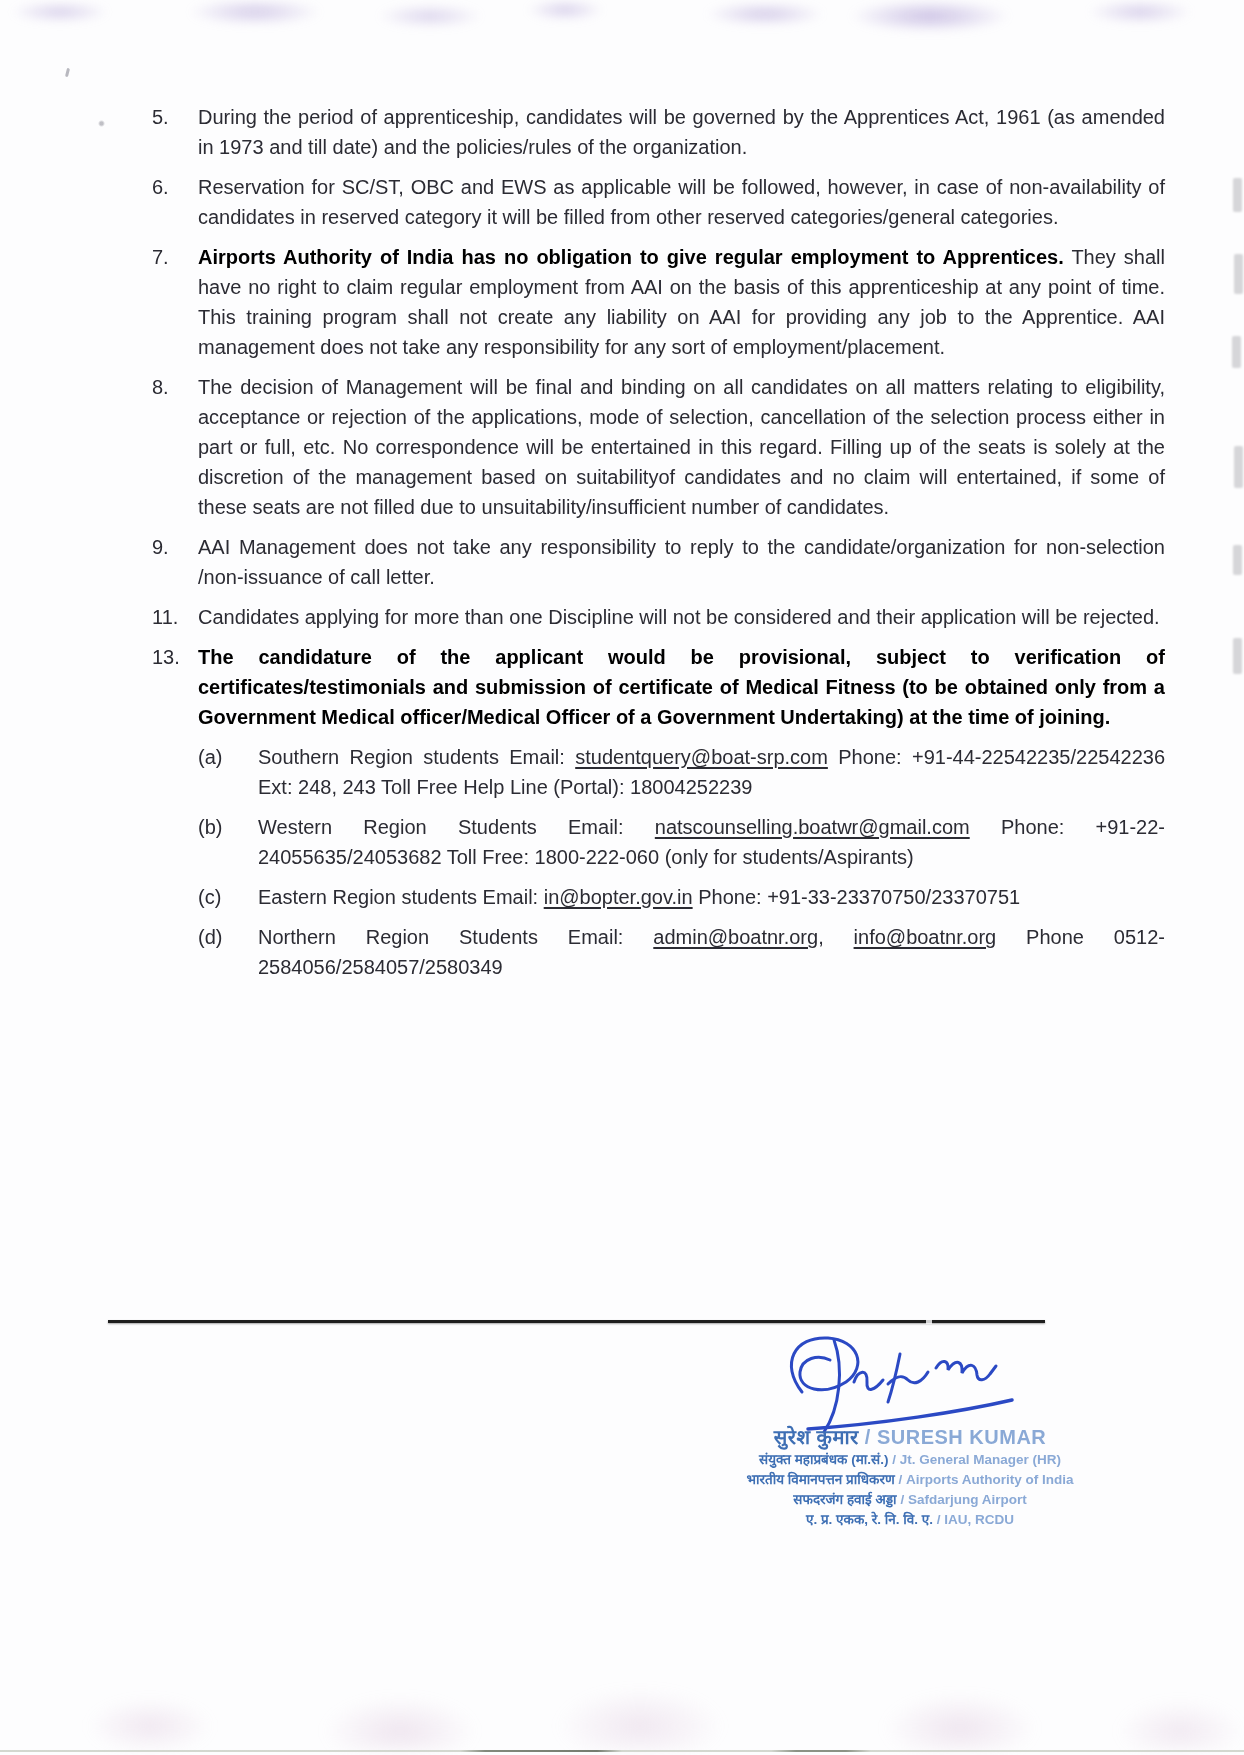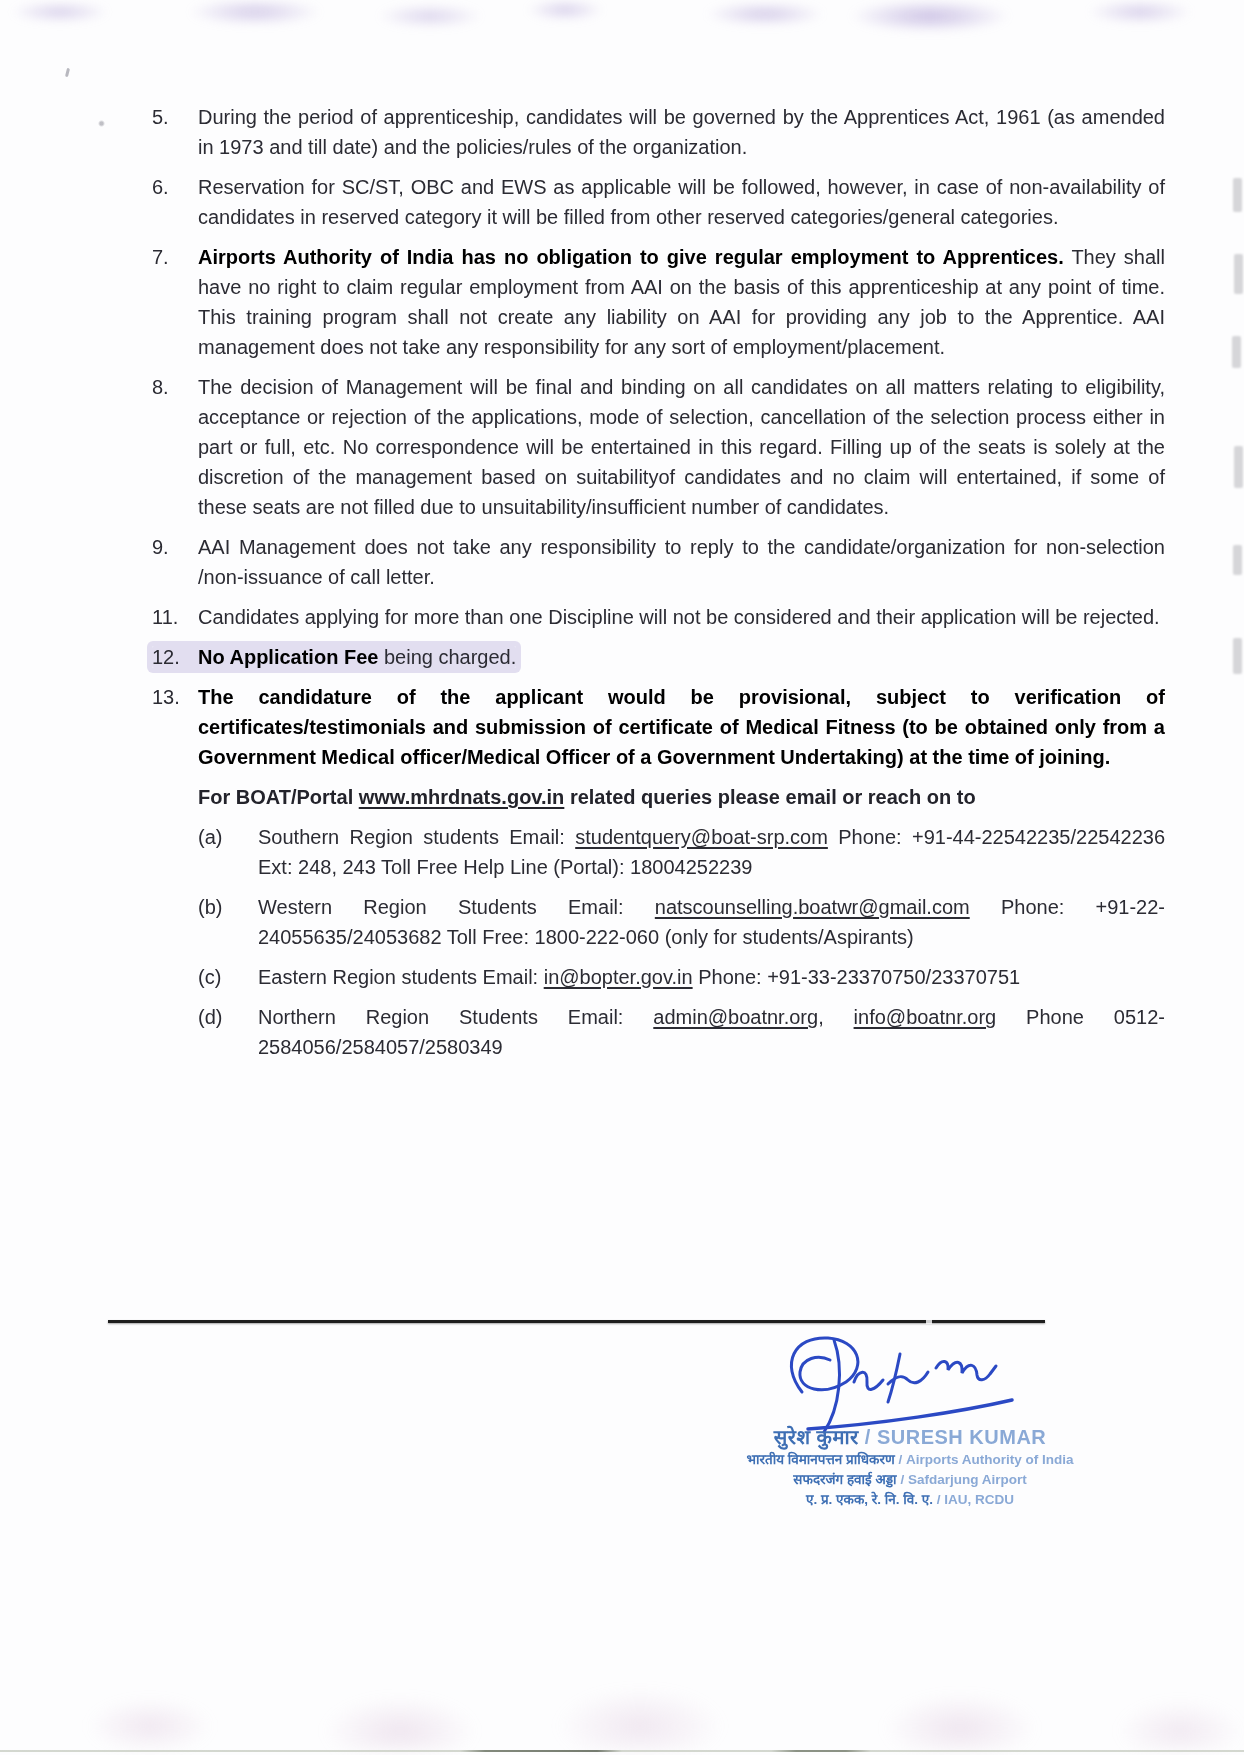--- a/index.html
+++ b/index.html
@@ -102,30 +102,26 @@
       <span class="num">9.</span>
       <div class="txt"><span>AAI Management does not take any responsibility to reply to the candidate/organization for non-selection /non-issuance of call letter.</span></div>
     </div>
 
 
     <div class="item">
       <span class="num">11.</span>
       <div class="txt"><span>Candidates applying for more than one Discipline will not be considered and their application will be rejected.</span></div>
     </div>
 
-    <div class="item solo">
-      <span class="hl"><span class="num-inline">12.</span><span class="b">No Application Fee</span><span> being charged.</span></span>
-    </div>
 
     <div class="item">
       <span class="num">13.</span>
       <div class="txt"><span class="b">The candidature of the applicant would be provisional, subject to verification of certificates/testimonials and submission of certificate of Medical Fitness (to be obtained only from a Government Medical officer/Medical Officer of a Government Undertaking) at the time of joining.</span><span></span></div>
     </div>
 
-    <div class="boat-head"><span>For BOAT/Portal </span><span class="u">www.mhrdnats.gov.in</span><span> related queries please email or reach on to</span></div>
 
     <div class="contacts">
 
       <div class="contact">
         <span class="clabel">(a)</span>
         <div class="ctext"><span>Southern Region students Email: </span><span class="u">studentquery@boat-srp.com</span><span></span><span class="u"></span><span> Phone: +91-44-22542235/22542236 Ext: 248, 243 Toll Free Help Line (Portal): 18004252239</span></div>
       </div>
 
       <div class="contact">
         <span class="clabel">(b)</span>
@@ -156,18 +152,19 @@
       <path d="M104,56 c4,-12 14,-14 13,0 c-1,12 8,8 16,-2"></path>
       <path d="M150,28 c-4,20 -8,36 -12,48"></path>
       <path d="M138,58 c8,-8 14,-10 20,-4 c6,6 14,2 20,-8"></path>
       <path d="M186,42 c6,-10 13,-8 12,2 c8,-12 15,-9 14,3 c7,-12 14,-9 15,2 c1,7 8,6 13,-1 l6,-8"></path>
       <path d="M58,103 C130,98 210,86 262,74" stroke-width="3.5"></path>
     </g>
   </svg>
 
   <div class="stamp">
     <div class="l1"><span class="sh">सुरेश कुमार</span><span class="se"> / </span><span class="se">SURESH KUMAR</span></div>
+    <div class="ln"><span class="sh">संयुक्त महाप्रबंधक (मा.सं.)</span><span class="se"> / </span><span class="se">Jt. General Manager (HR)</span></div>
     <div class="ln"><span class="sh">भारतीय विमानपत्तन प्राधिकरण</span><span class="se"> / </span><span class="se">Airports Authority of India</span></div>
     <div class="ln"><span class="sh">सफदरजंग हवाई अड्डा</span><span class="se"> / </span><span class="se">Safdarjung Airport</span></div>
     <div class="ln"><span class="sh">ए. प्र. एकक, रे. नि. वि. ए.</span><span class="se"> / </span><span class="se">IAU, RCDU</span></div>
   </div>
 
 </div>
 
 </body></html>

